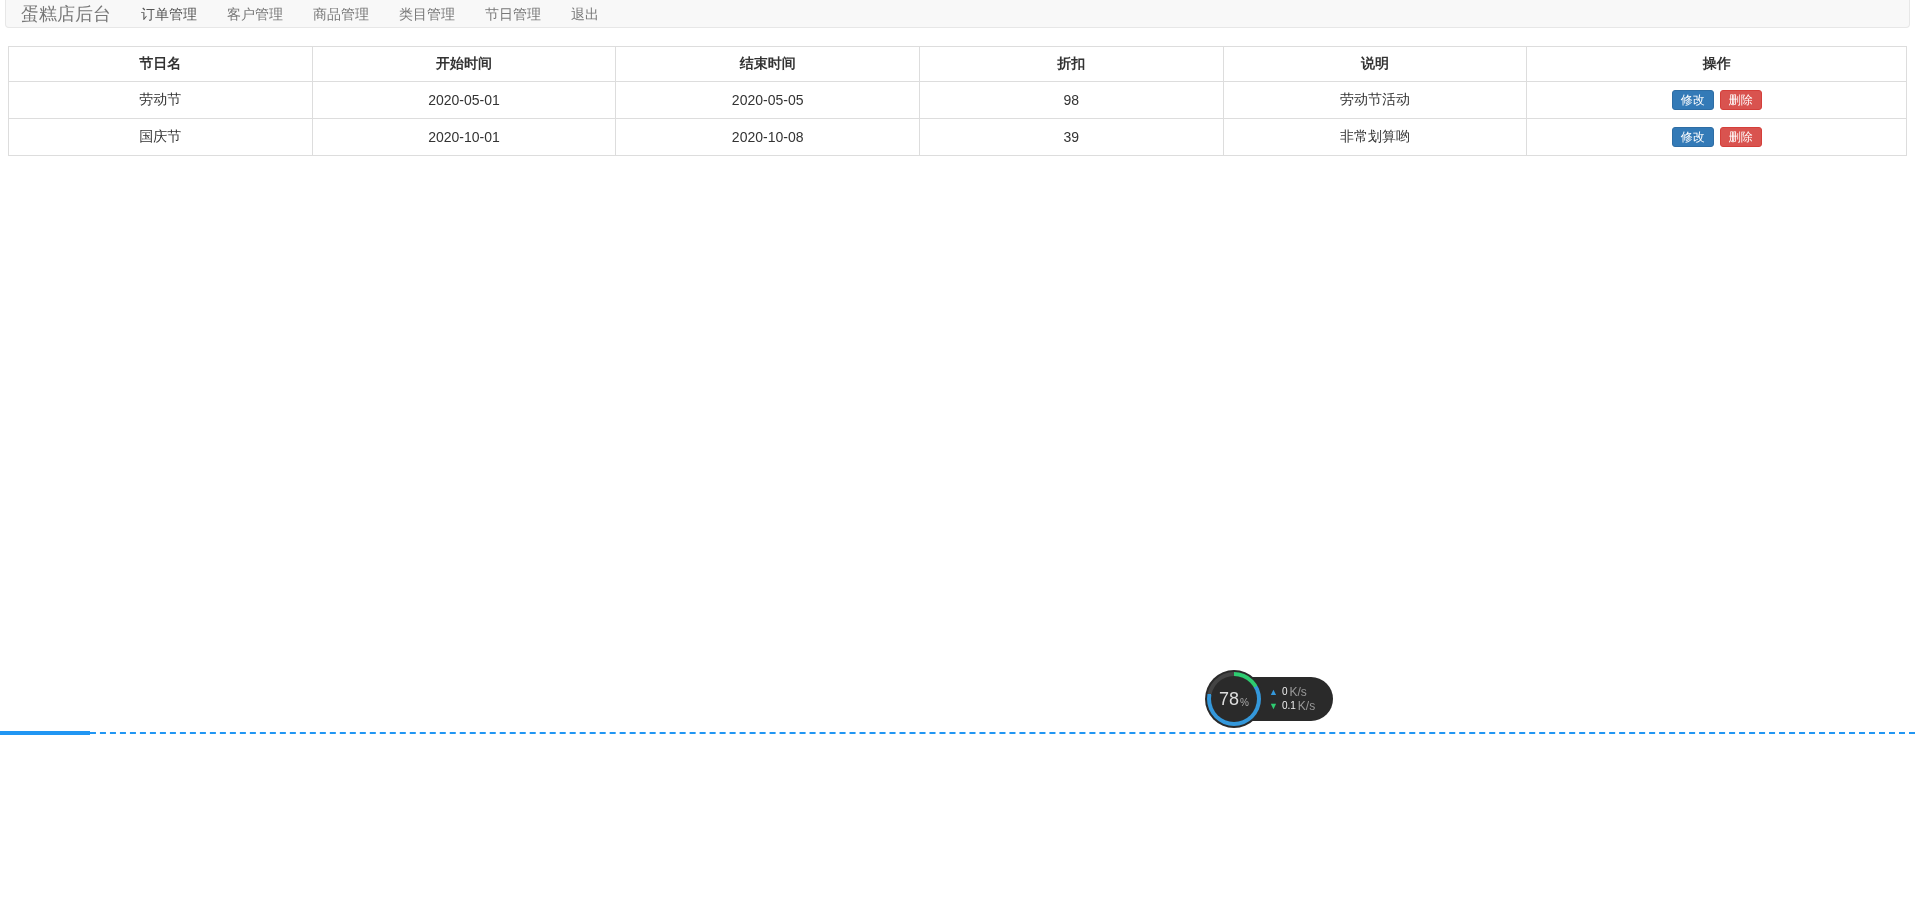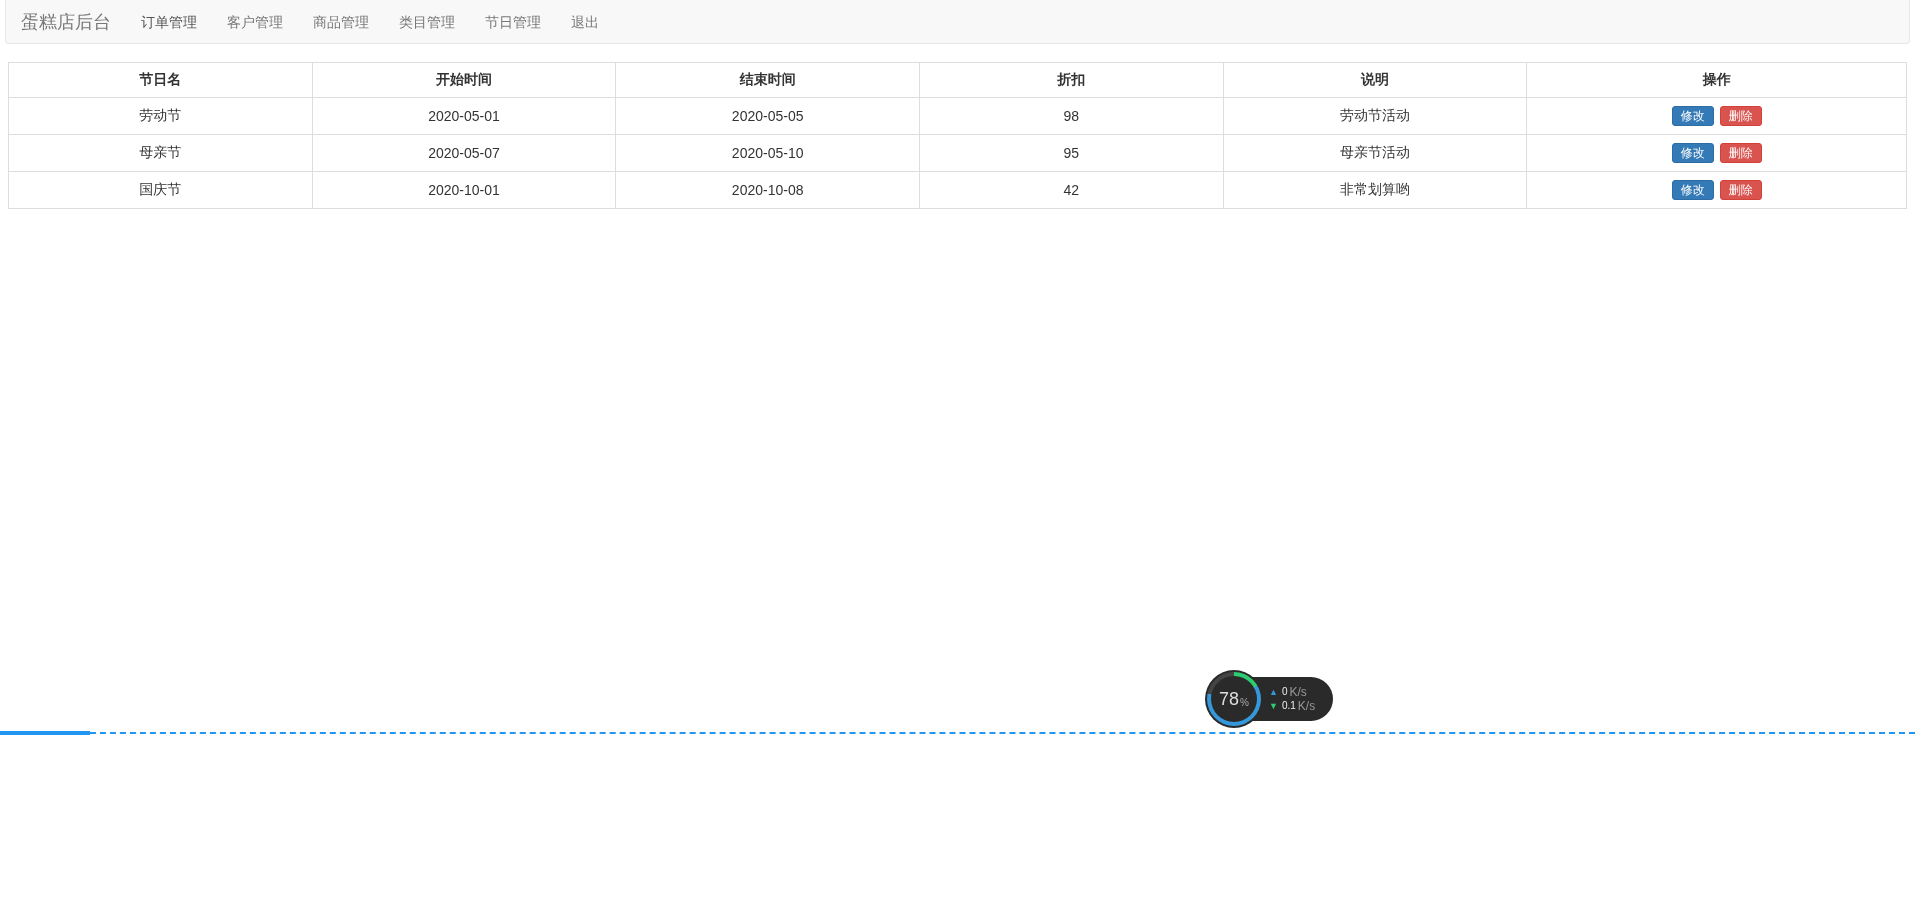--- a/index.html
+++ b/index.html
@@ -4,21 +4,21 @@
 <style>
   * { box-sizing: border-box; margin: 0; padding: 0; }
   body {
     font-family: "Helvetica Neue", Helvetica, Arial, "Microsoft YaHei", sans-serif;
     font-size: 14px;
     color: #333;
     background: #fff;
     width: 1915px;
   }
   .navbar {
-    height: 44px;
+    height: 28px;
     background: #f8f8f8;
     border: 1px solid #e7e7e7;
     border-top: none;
     border-radius: 0 0 4px 4px;
     display: flex;
     align-items: center;
     padding: 0 15px;
     margin: 0 5px;
   }
   .navbar-brand {
@@ -211,32 +211,24 @@
     <tbody id="tbody">
         <tr>
           <td>劳动节</td>
           <td>2020-05-01</td>
           <td>2020-05-05</td>
           <td>98</td>
           <td>劳动节活动</td>
           <td class="op-cell"><span class="btn btn-primary btn-sm">修改</span> <span class="btn btn-danger btn-sm">删除</span></td>
         </tr>
         <tr>
-          <td>母亲节</td>
-          <td>2020-05-07</td>
-          <td>2020-05-10</td>
-          <td>95</td>
-          <td>母亲节活动</td>
-          <td class="op-cell"><span class="btn btn-primary btn-sm">修改</span> <span class="btn btn-danger btn-sm">删除</span></td>
-        </tr>
-        <tr>
           <td>国庆节</td>
           <td>2020-10-01</td>
           <td>2020-10-08</td>
-          <td>42</td>
+          <td>39</td>
           <td>非常划算哟</td>
           <td class="op-cell"><span class="btn btn-primary btn-sm">修改</span> <span class="btn btn-danger btn-sm">删除</span></td>
         </tr>
       </tbody>
   </table>
 
 </div>
 
 <div class="sys-widget">
   <div class="sys-circle">

